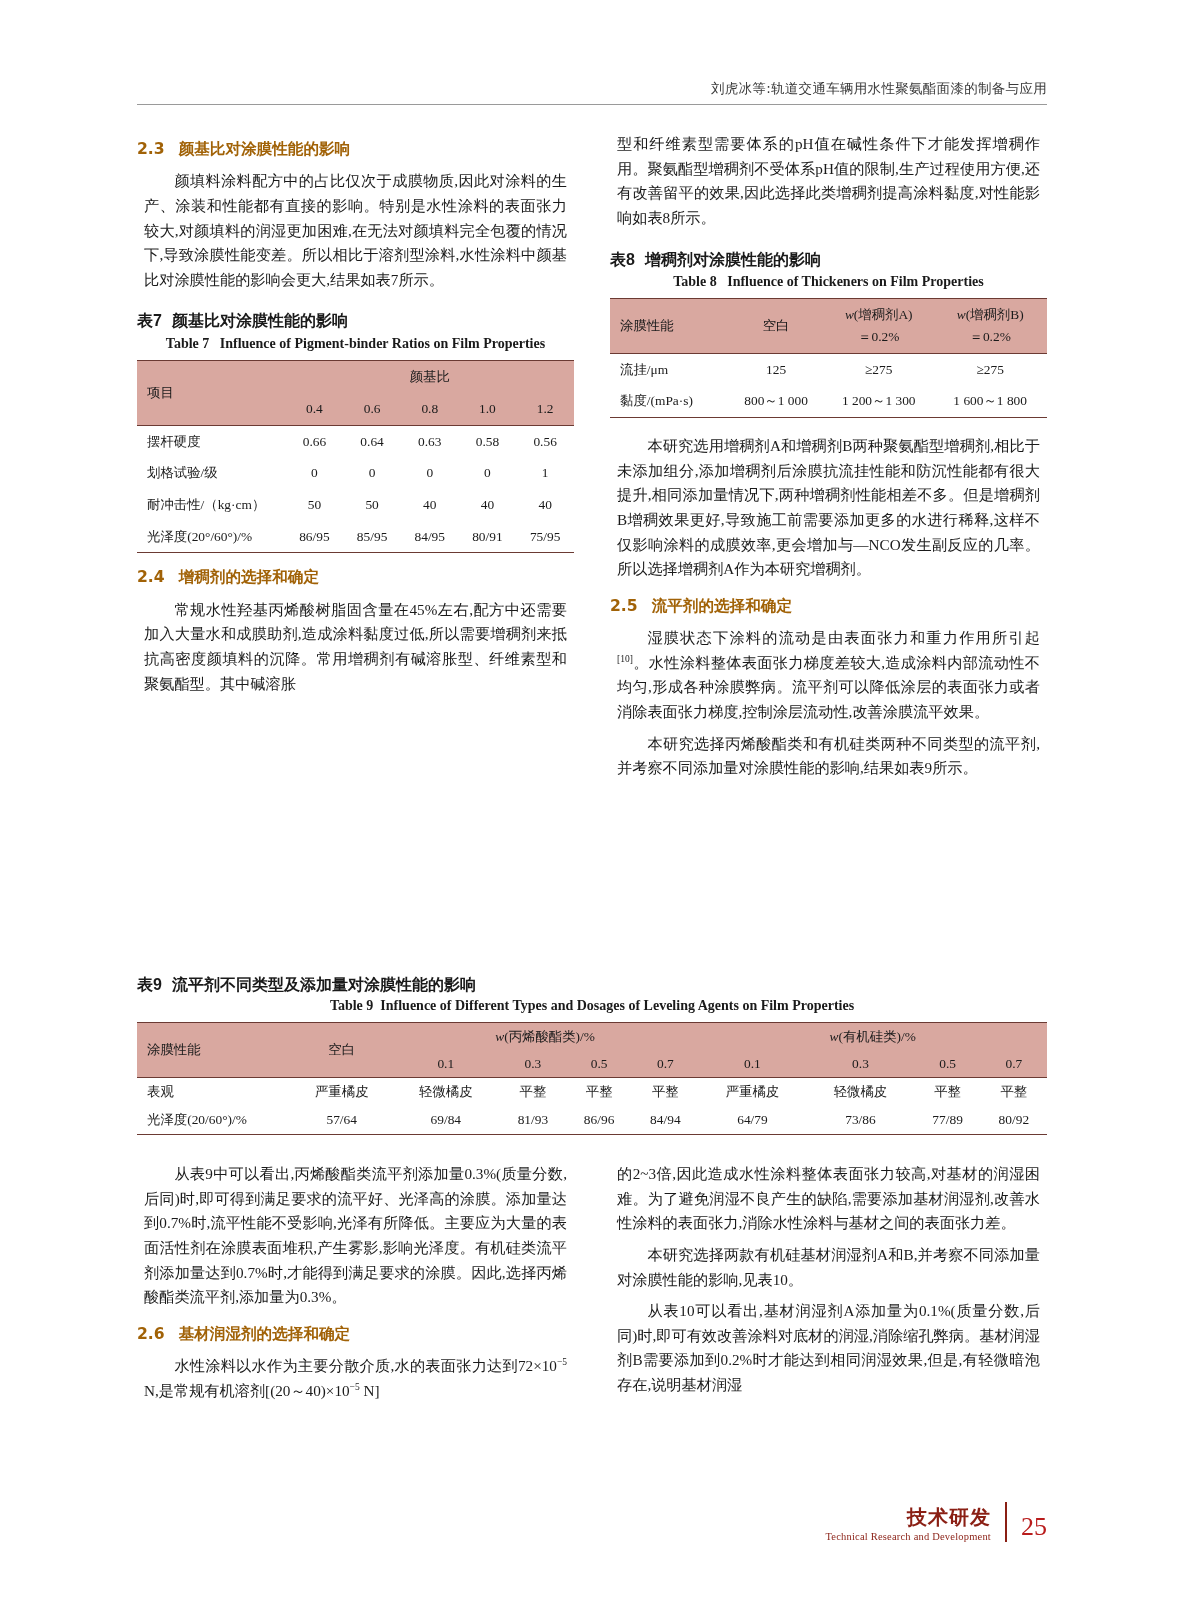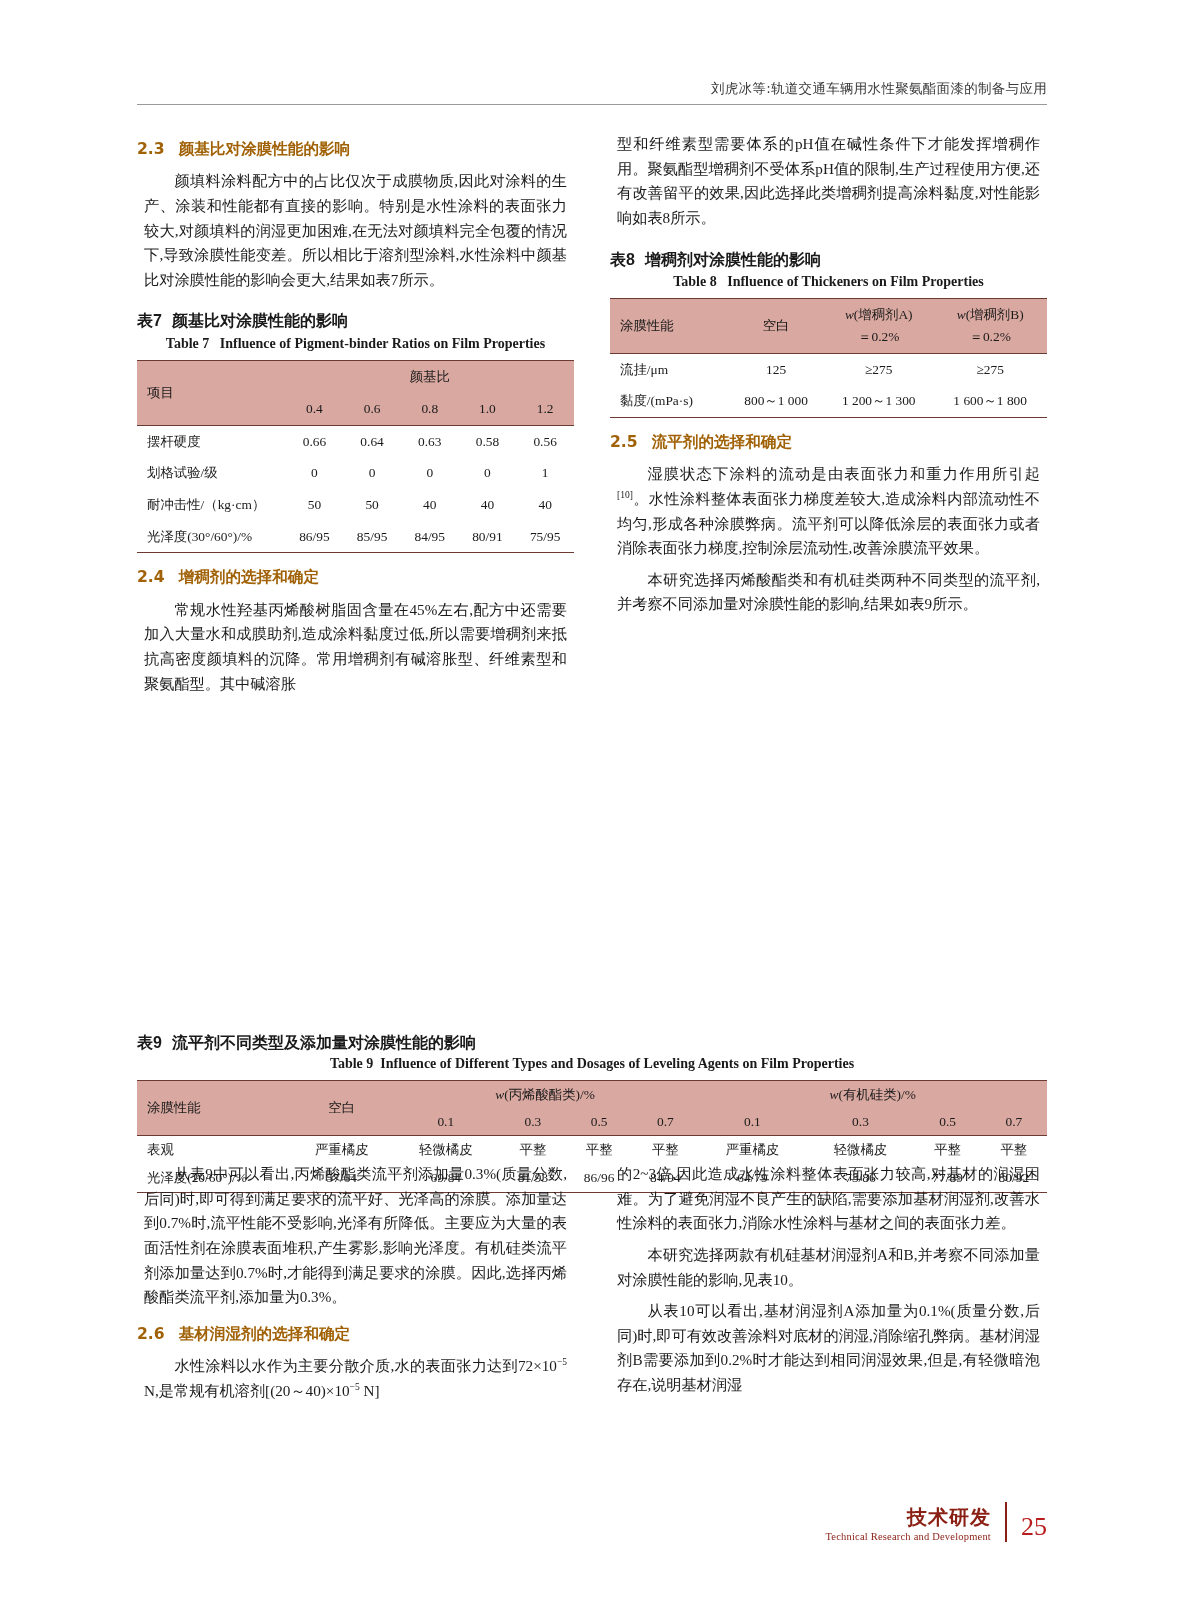--- a/index.html
+++ b/index.html
@@ -206,21 +206,21 @@
           </tr>
           <tr>
             <td class="cell-left">耐冲击性/（kg·cm）</td>
             <td>50</td>
             <td>50</td>
             <td>40</td>
             <td>40</td>
             <td>40</td>
           </tr>
           <tr class="rule-bot">
-            <td class="cell-left">光泽度(30°/60°)/%</td>
+            <td class="cell-left">光泽度(20°/60°)/%</td>
             <td>86/95</td>
             <td>85/95</td>
             <td>84/95</td>
             <td>80/91</td>
             <td>75/95</td>
           </tr>
         </tbody>
       </table>
     </div>
 
@@ -259,30 +259,31 @@
           <tr class="rule-bot">
             <td class="cell-left">黏度/(mPa·s)</td>
             <td>800～1 000</td>
             <td>1 200～1 300</td>
             <td>1 600～1 800</td>
           </tr>
         </tbody>
       </table>
     </div>
 
+    <p style="margin-top:16px">本研究选用增稠剂A和增稠剂B两种聚氨酯型增稠剂,相比于未添加组分,添加增稠剂后涂膜抗流挂性能和防沉性能都有很大提升,相同添加量情况下,两种增稠剂性能相差不多。但是增稠剂B增稠效果更好,导致施工前需要添加更多的水进行稀释,这样不仅影响涂料的成膜效率,更会增加与—NCO发生副反应的几率。所以选择增稠剂A作为本研究增稠剂。</p>
 
     <h3 class="sec">
       <span class="num">2.5</span>
       <span>流平剂的选择和确定</span>
     </h3>
     <p>湿膜状态下涂料的流动是由表面张力和重力作用所引起<sup>[10]</sup>。水性涂料整体表面张力梯度差较大,造成涂料内部流动性不均匀,形成各种涂膜弊病。流平剂可以降低涂层的表面张力或者消除表面张力梯度,控制涂层流动性,改善涂膜流平效果。</p>
     <p>本研究选择丙烯酸酯类和有机硅类两种不同类型的流平剂,并考察不同添加量对涂膜性能的影响,结果如表9所示。</p>
   </div>
 
-  <div class="wide-wrap" style="top: 1033px;">
+  <div class="wide-wrap" style="top: 975px;">
     <div class="tbl-cap">
       <span class="lbl">表9</span><span>流平剂不同类型及添加量对涂膜性能的影响</span>
     </div>
     <div class="tbl-cap-en">
       <span>Table 9</span>&nbsp;&nbsp;<span>Influence of Different Types and Dosages of Leveling Agents on Film Properties</span>
     </div>
     <table>
       <tbody>
         <tr class="thead-bg rule-top">
           <td rowspan="2" class="cell-left" style="width:17%">涂膜性能</td>

